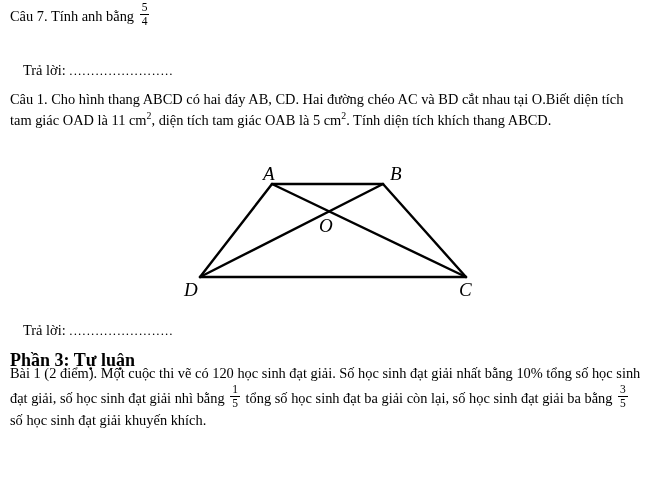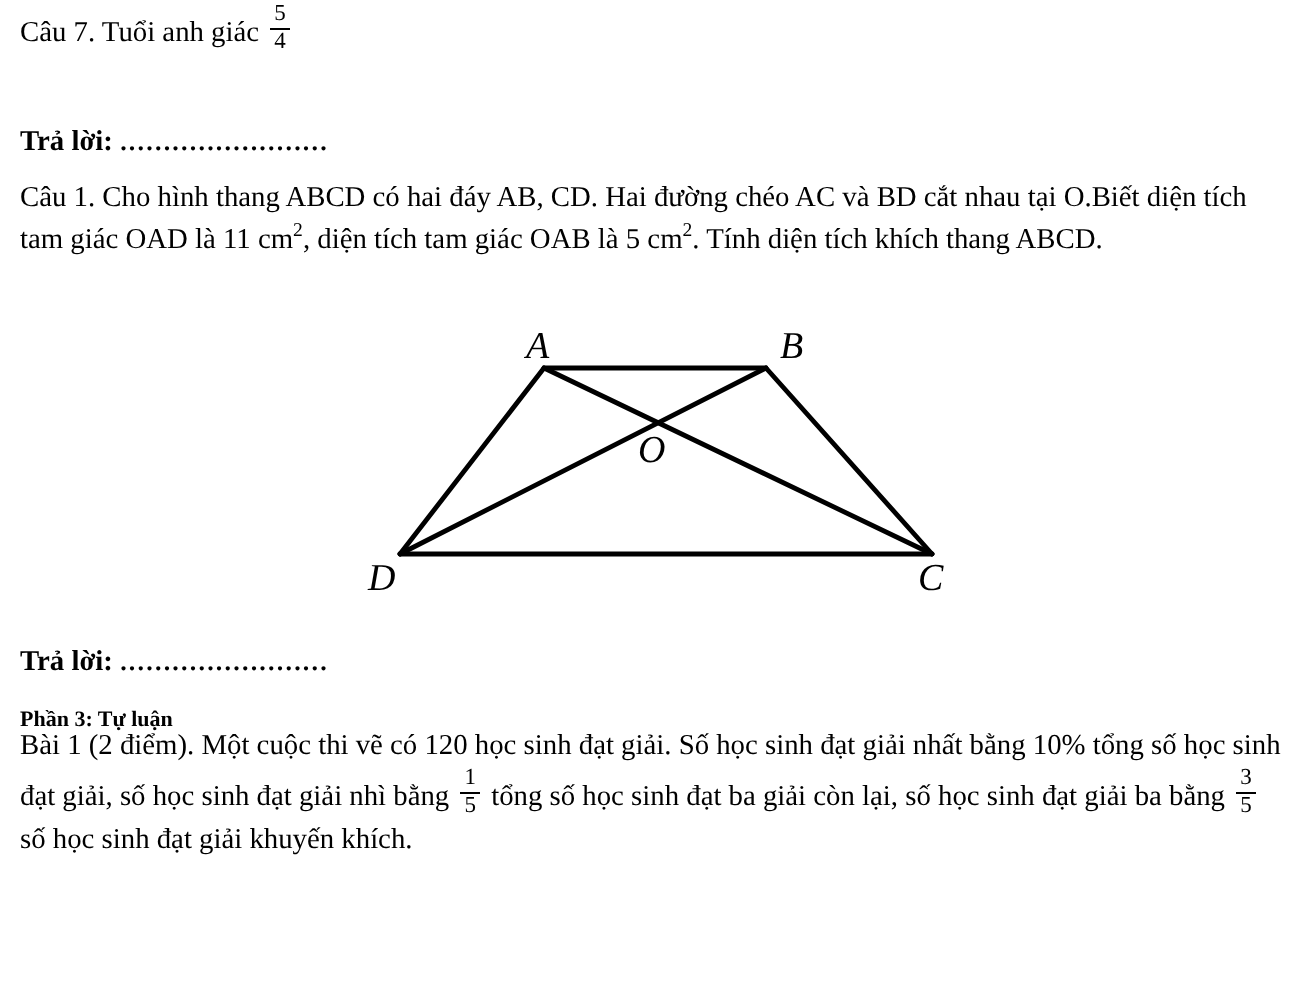--- a/index.html
+++ b/index.html
@@ -58,30 +58,29 @@
     font-size: 0.68em;
     vertical-align: super;
     line-height: 0;
   }
   .dots {
     letter-spacing: 1.1px;
     font-size: 13px;
   }
   .answer-line {
     position: absolute;
-    left: 10px;
+    left: 23px;
     font-size: 14.4px;
     line-height: 21px;
     white-space: nowrap;
-    font-weight: bold;
   }
   .heading {
     position: absolute;
     left: 10px;
-    font-size: 11px;
+    font-size: 18px;
     font-weight: bold;
     line-height: 21px;
     white-space: nowrap;
   }
   #figure {
     position: absolute;
     left: 160px;
     top: 158px;
     width: 350px;
     height: 155px;
@@ -94,21 +93,21 @@
     line-height: 1;
     color: #000;
   }
 </style>
 </head>
 <body>
 
 <div class="page">
 
   <div class="para" id="q7-para" style="top: 2px;">
-    <span class="b">Câu 7.</span><span> Tuổi anh giác </span><span class="frac"><span class="num">5</span><span class="bar"></span><span class="den">4</span></span>
+    <span class="b">Câu 7.</span><span> Tính anh bằng </span><span class="frac"><span class="num">5</span><span class="bar"></span><span class="den">4</span></span>
   </div>
 
   <div class="answer-line" style="top: 60px;">
     <span>Trả lời:</span>
     <span class="dots">........................</span>
   </div>
 
   <div class="para" style="top: 89px;">
     <span class="b">Câu 1.</span><span> Cho hình thang ABCD có hai đáy AB, CD. Hai đường chéo AC và BD cắt nhau tại O.</span><span>Biết diện tích tam giác OAD là 11 cm</span><sup>2</sup><span>, diện tích tam giác OAB là 5 cm</span><sup>2</sup><span>. Tính diện tích khích thang ABCD.</span>
   </div>

